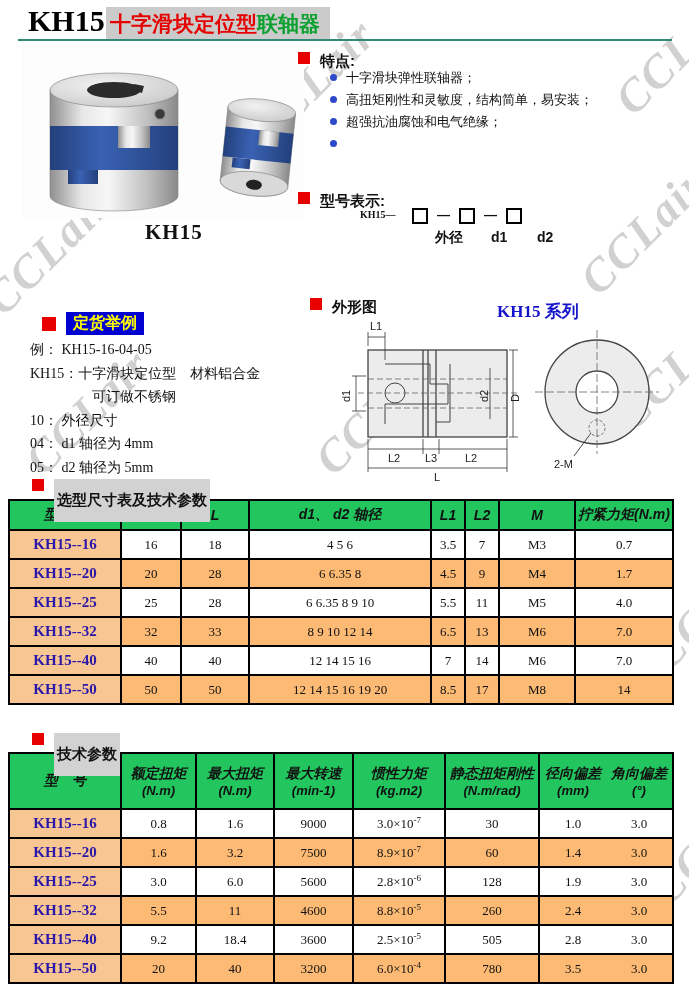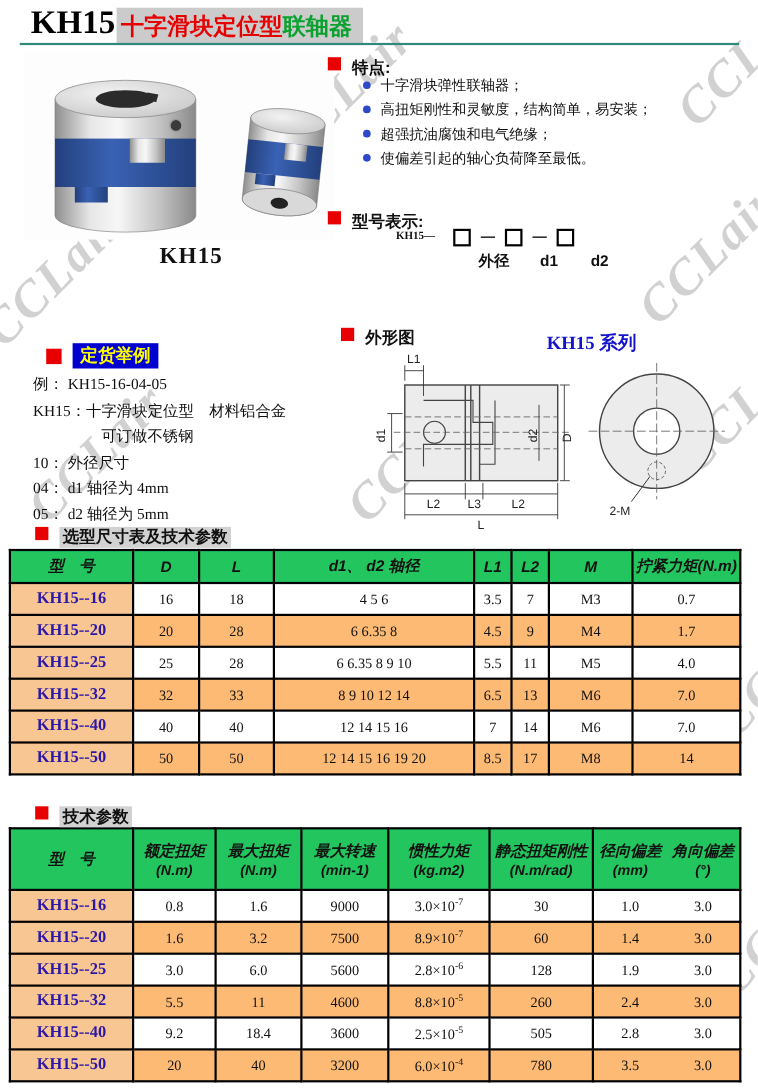--- a/index.html
+++ b/index.html
@@ -14,21 +14,21 @@
   .title-model{position:absolute;left:28px;top:4px;font-family:"Liberation Serif",serif;
       font-weight:bold;font-size:30px;color:#000;}
   .title-hl{position:absolute;left:106px;top:7px;background:#cbcbcb;padding:3px 10px 3px 4px;
       font-weight:bold;font-size:21px;white-space:nowrap;}
   .title-red{color:#e60000;}
   .title-green{color:#0aa12f;}
   .divider{position:absolute;left:18px;top:39px;width:654px;height:2px;background:#2f8a78;}
   
   .redsq{display:inline-block;width:12px;height:12px;background:#e80000;margin-right:10px;flex:none;}
   .sec{position:absolute;display:flex;align-items:flex-start;font-weight:bold;font-size:15px;}
-  .sec .hl-gray{background:#d2d2d2;padding:0 3px;}
+  .sec .hl-gray{background:#d2d2d2;padding:12px 3px;}
   
   .feat-list{position:absolute;left:330px;top:70px;width:350px;}
   .feat-item{display:flex;margin-bottom:7px;font-size:13px;line-height:15px;}
   .bluedot{width:7px;height:7px;border-radius:50%;background:#2d49c9;margin:4px 9px 0 0;flex:none;}
   
   .code-prefix{position:absolute;left:360px;top:209px;font-weight:bold;font-size:10px;
       font-family:"Liberation Serif",serif;}
   .code-box{position:absolute;width:12px;height:12px;border:2px solid #000;top:208px;}
   .code-dash{position:absolute;top:207px;font-weight:bold;font-size:13px;}
   .code-label{position:absolute;top:229px;font-weight:bold;font-size:14px;margin-left:34px;}
@@ -151,21 +151,20 @@
     <div class="feat-item">
         <span class="bluedot"></span>
         <span>高扭矩刚性和灵敏度，结构简单，易安装；</span>
       </div>
     <div class="feat-item">
         <span class="bluedot"></span>
         <span>超强抗油腐蚀和电气绝缘；</span>
       </div>
     <div class="feat-item">
         <span class="bluedot"></span>
-        <span>使偏差引起的轴心负荷降至最低。</span>
       </div>
   </div>
 
   <div class="layer sec" style="left:298px;top:192px">
     <span class="redsq"></span>
     <span>型号表示:</span>
   </div>
   <div class="layer code-prefix">KH15—</div>
   <div class="layer code-box" style="left:412px"></div>
   <div class="layer code-dash" style="left:437px">—</div>

